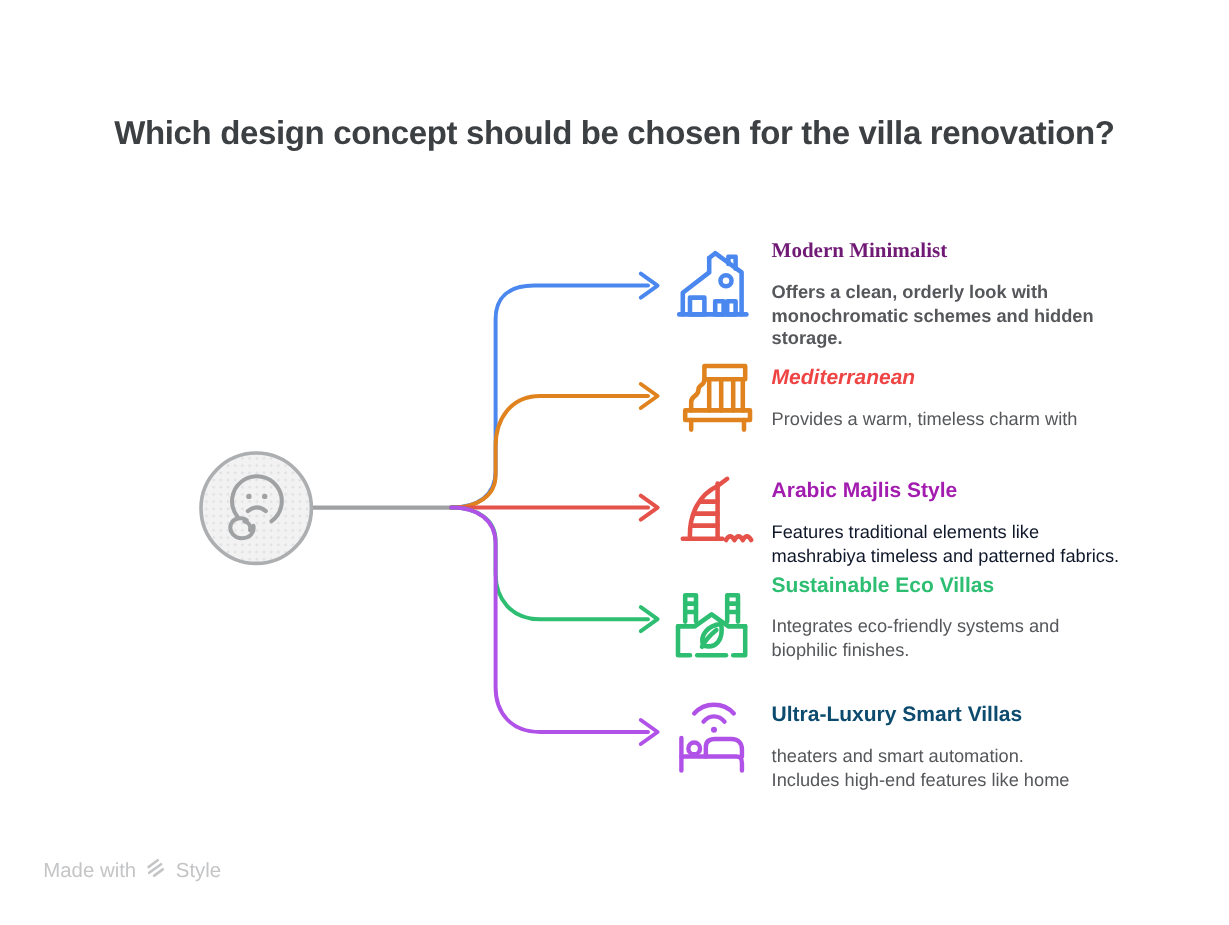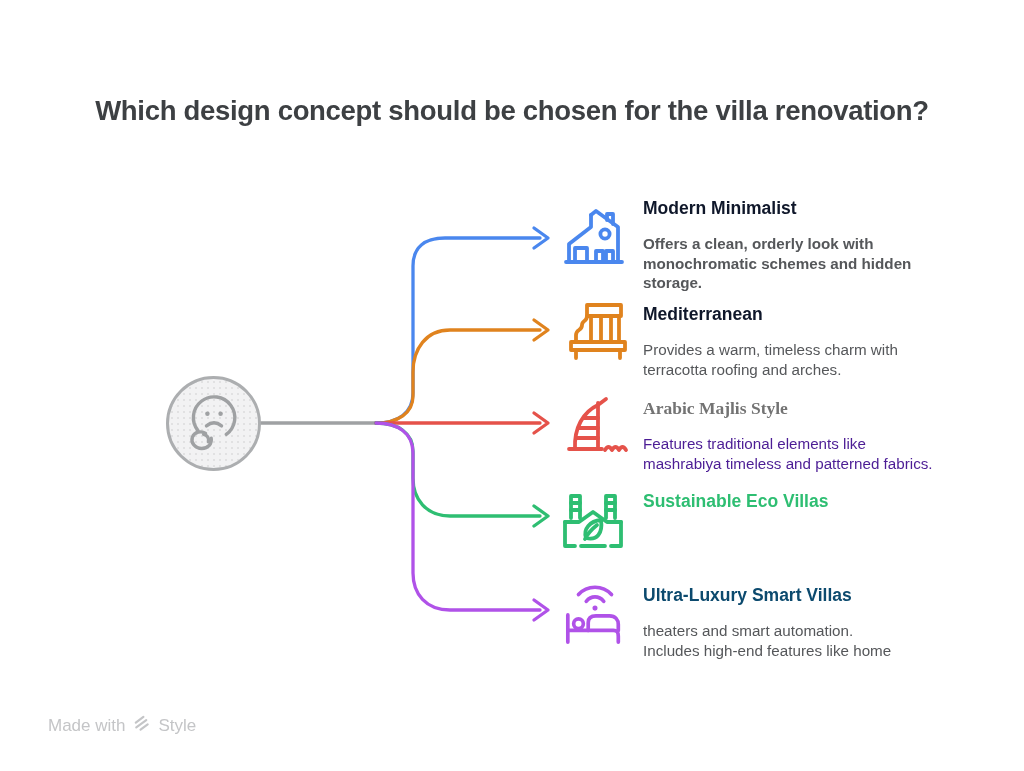--- a/index.html
+++ b/index.html
@@ -13,21 +13,21 @@
          background-color:#F2F2F3;
          background-image:radial-gradient(#E1E1E2 1px, rgba(0,0,0,0) 1.3px);
          background-size:6px 6px;
          display:flex;align-items:center;justify-content:center;z-index:2;}
   .icon{position:absolute;z-index:2;display:flex;align-items:center;justify-content:center;}
   .icon svg, .center-circle svg{display:block;}
   .branch{position:absolute;left:643px;width:300px;z-index:2;}
   .branch h3{margin:0 0 15px 0;font-size:17.5px;line-height:22px;font-weight:bold;white-space:nowrap;}
   .branch .desc{margin:0;font-size:15.2px;line-height:19.5px;}
   .dline{display:block;white-space:nowrap;}
-  .footer{position:absolute;left:48px;top:714px;z-index:2;display:flex;align-items:center;
+  .footer{position:absolute;left:36px;top:714px;z-index:2;display:flex;align-items:center;
           gap:7px;font-size:17px;}
 </style>
 </head>
 <body>
 
 <div class="stage">
 
   <h1 class="title" style="color: rgb(61, 64, 67);">Which design concept should be chosen for the villa renovation?</h1>
 
   <svg class="connectors" width="1024" height="771" viewBox="0 0 1024 771">
@@ -124,46 +124,49 @@
       <path d="M25,24 C30,18 38,18 43,24"></path>
       <circle cx="34" cy="31" r="2.6" fill="currentColor" stroke="none"></circle>
       <path d="M6,38 V66"></path>
       <circle cx="17" cy="47" r="5"></circle>
       <path d="M27,54 V46 C27,41 30,39 35,39 H49 C55,39 58,43 58,48 V54"></path>
       <path d="M6,54 H53 C57,54 58,56 58,60 V66"></path>
     </svg>
   </span>
 
   <div class="branch" style="top:197px;">
-    <h3 style="color: #0f172a;">Modern Minimalist</h3>
+    <h3 style="color: #701a75; font-family: Liberation Serif, serif;">Modern Minimalist</h3>
     <p class="desc" style="color: rgb(85, 87, 90); font-weight: bold;">
       <span class="dline">Offers a clean, orderly look with</span>
       <span class="dline">monochromatic schemes and hidden</span>
       <span class="dline">storage.</span>
     </p>
   </div>
 
   <div class="branch" style="top:303px;">
-    <h3 style="color: #0f172a;">Mediterranean</h3>
+    <h3 style="color: #ef4444; font-style: italic;">Mediterranean</h3>
     <p class="desc" style="color: rgb(85, 87, 90);">
       <span class="dline">Provides a warm, timeless charm with</span>
-      <span class="dline">terracotta roofing and arches.</span>
     </p>
   </div>
 
   <div class="branch" style="top:397px;">
-    <h3 style="color: #737373; font-family: Liberation Serif, serif;">Arabic Majlis Style</h3>
-    <p class="desc" style="color: #4c1d95;">
+    <h3 style="color: #a21caf;">Arabic Majlis Style</h3>
+    <p class="desc" style="color: #0f172a;">
       <span class="dline">Features traditional elements like</span>
       <span class="dline">mashrabiya timeless and patterned fabrics.</span>
     </p>
   </div>
 
-  <div class="branch" style="top:490px;">
+  <div class="branch" style="top:476px;">
     <h3 style="color: rgb(46, 190, 114);">Sustainable Eco Villas</h3>
+    <p class="desc" style="color: rgb(85, 87, 90);">
+      <span class="dline">Integrates eco-friendly systems and</span>
+      <span class="dline">biophilic finishes.</span>
+    </p>
   </div>
 
   <div class="branch" style="top:584px;">
     <h3 style="color: #0c4a6e;">Ultra-Luxury Smart Villas</h3>
     <p class="desc" style="color: rgb(85, 87, 90);">
       <span class="dline">theaters and smart automation.</span>
       <span class="dline">Includes high-end features like home</span>
     </p>
   </div>
 

